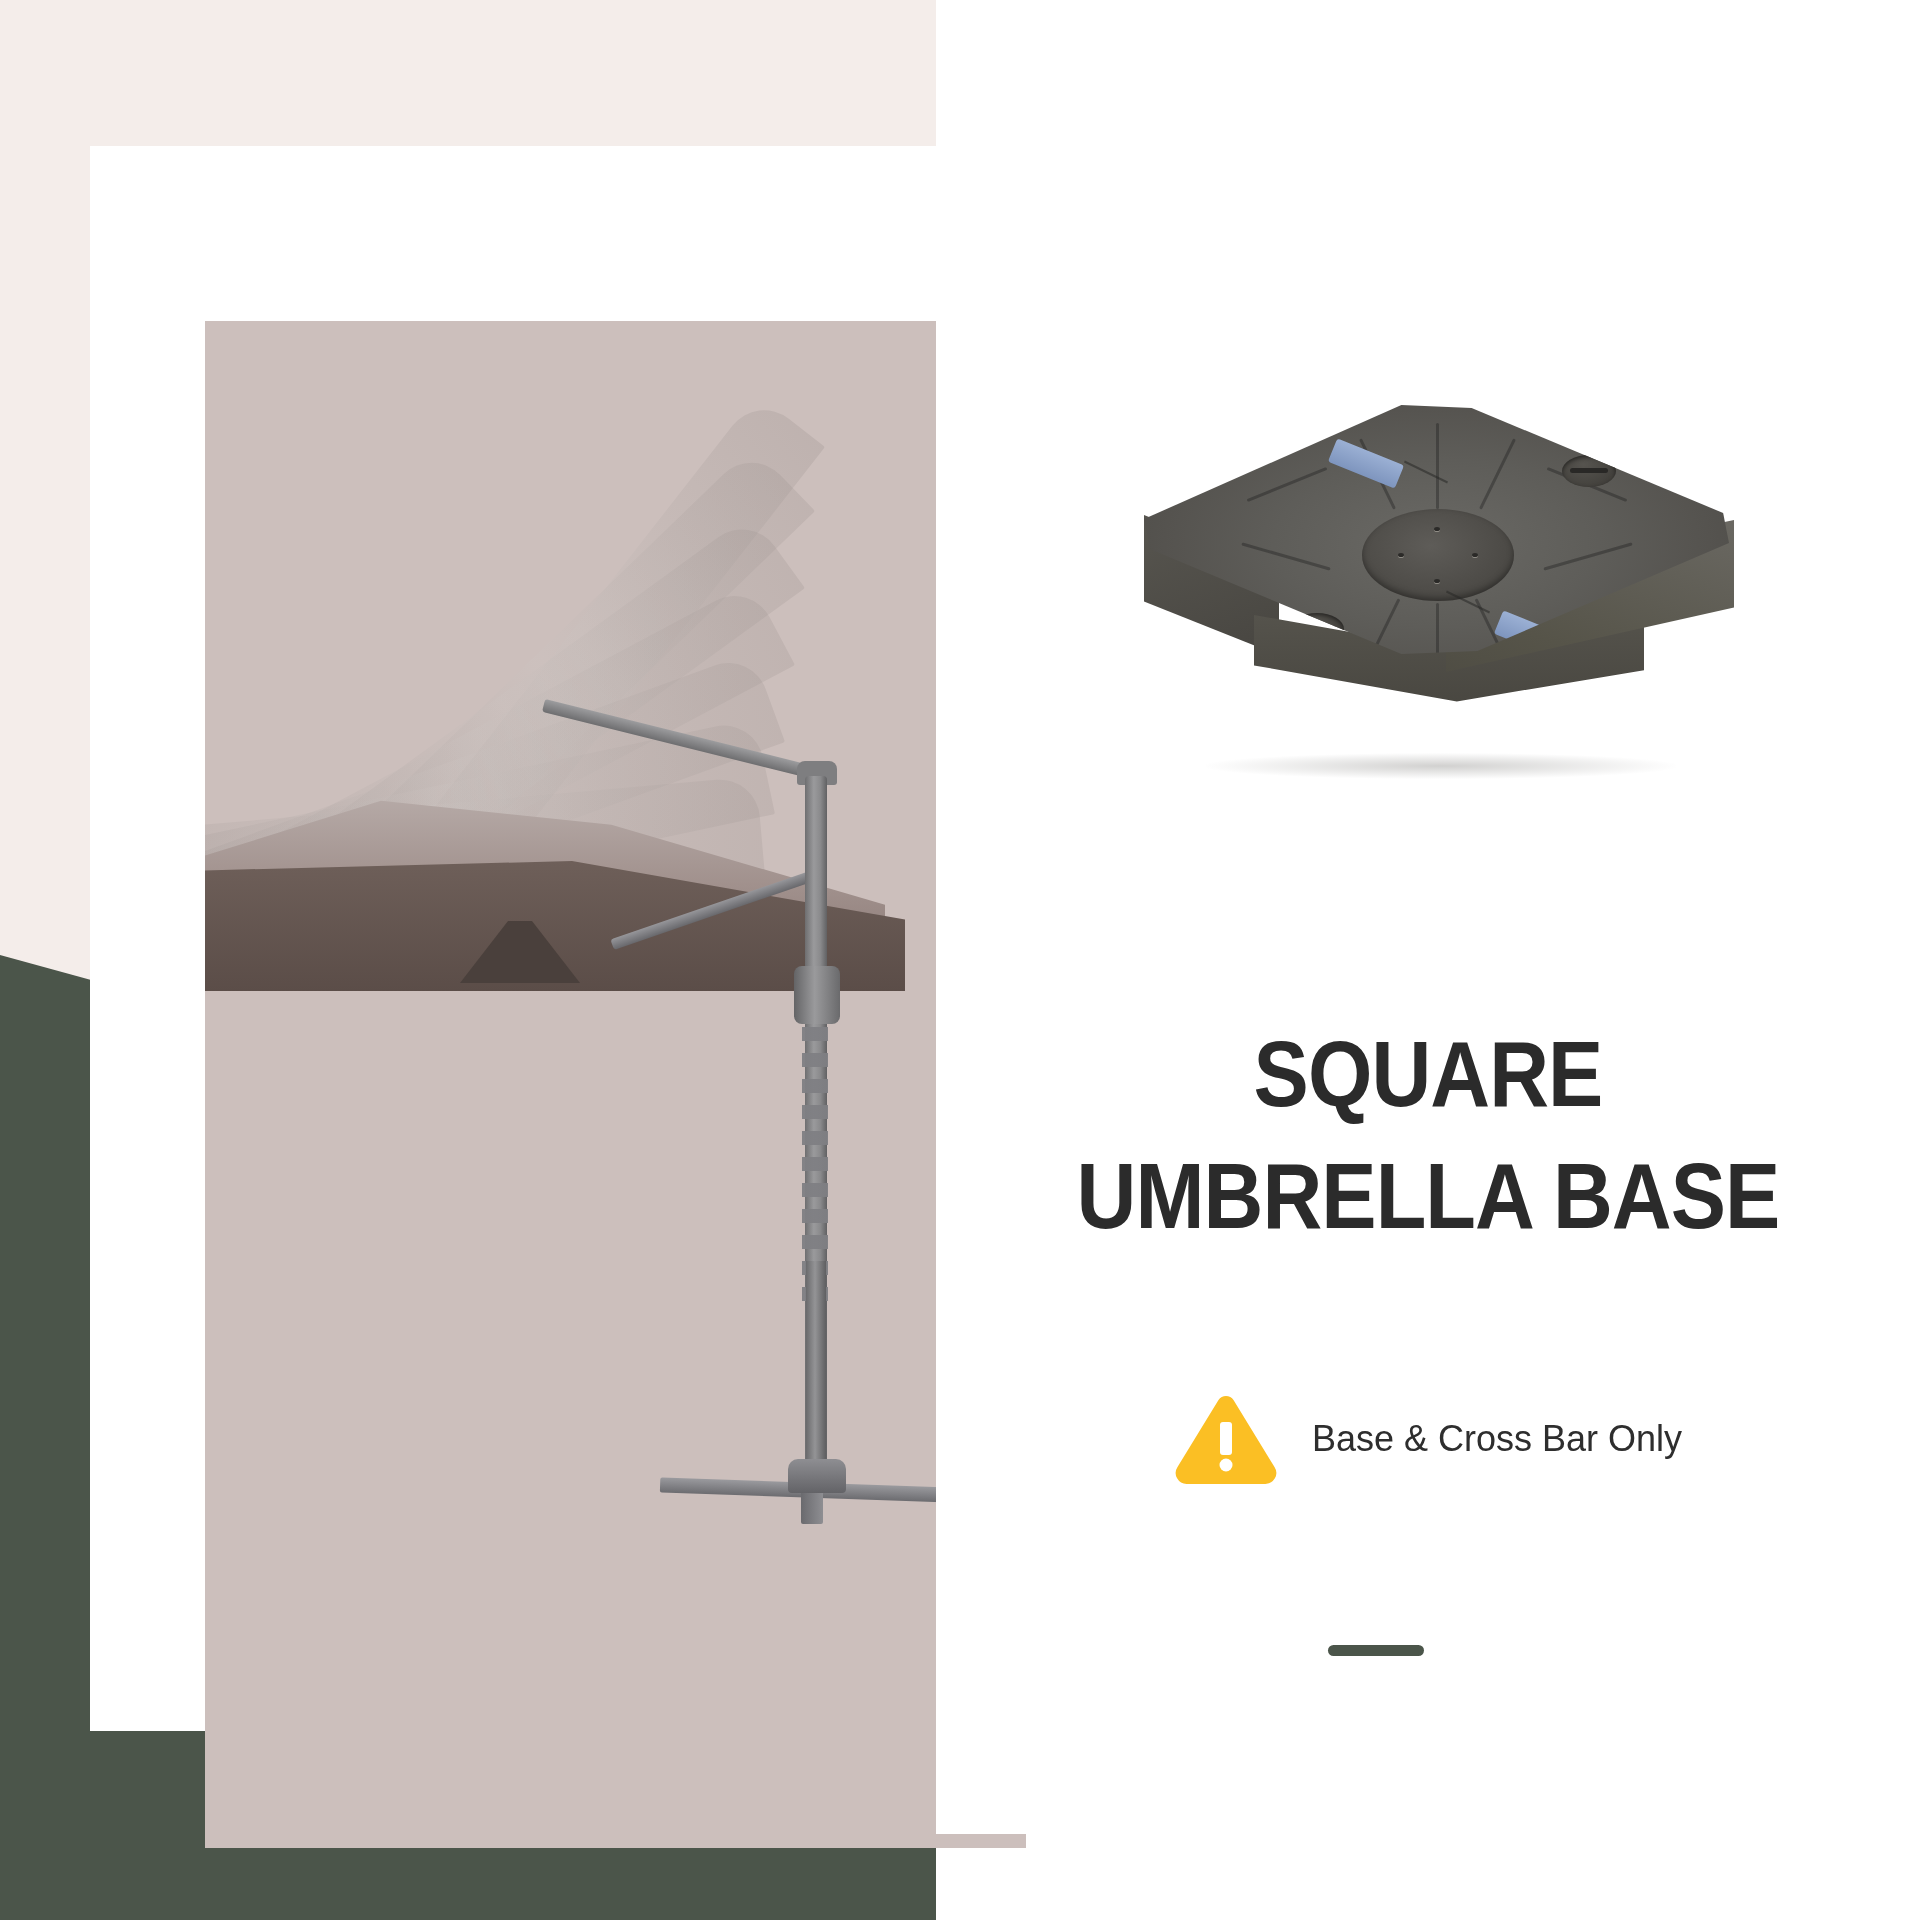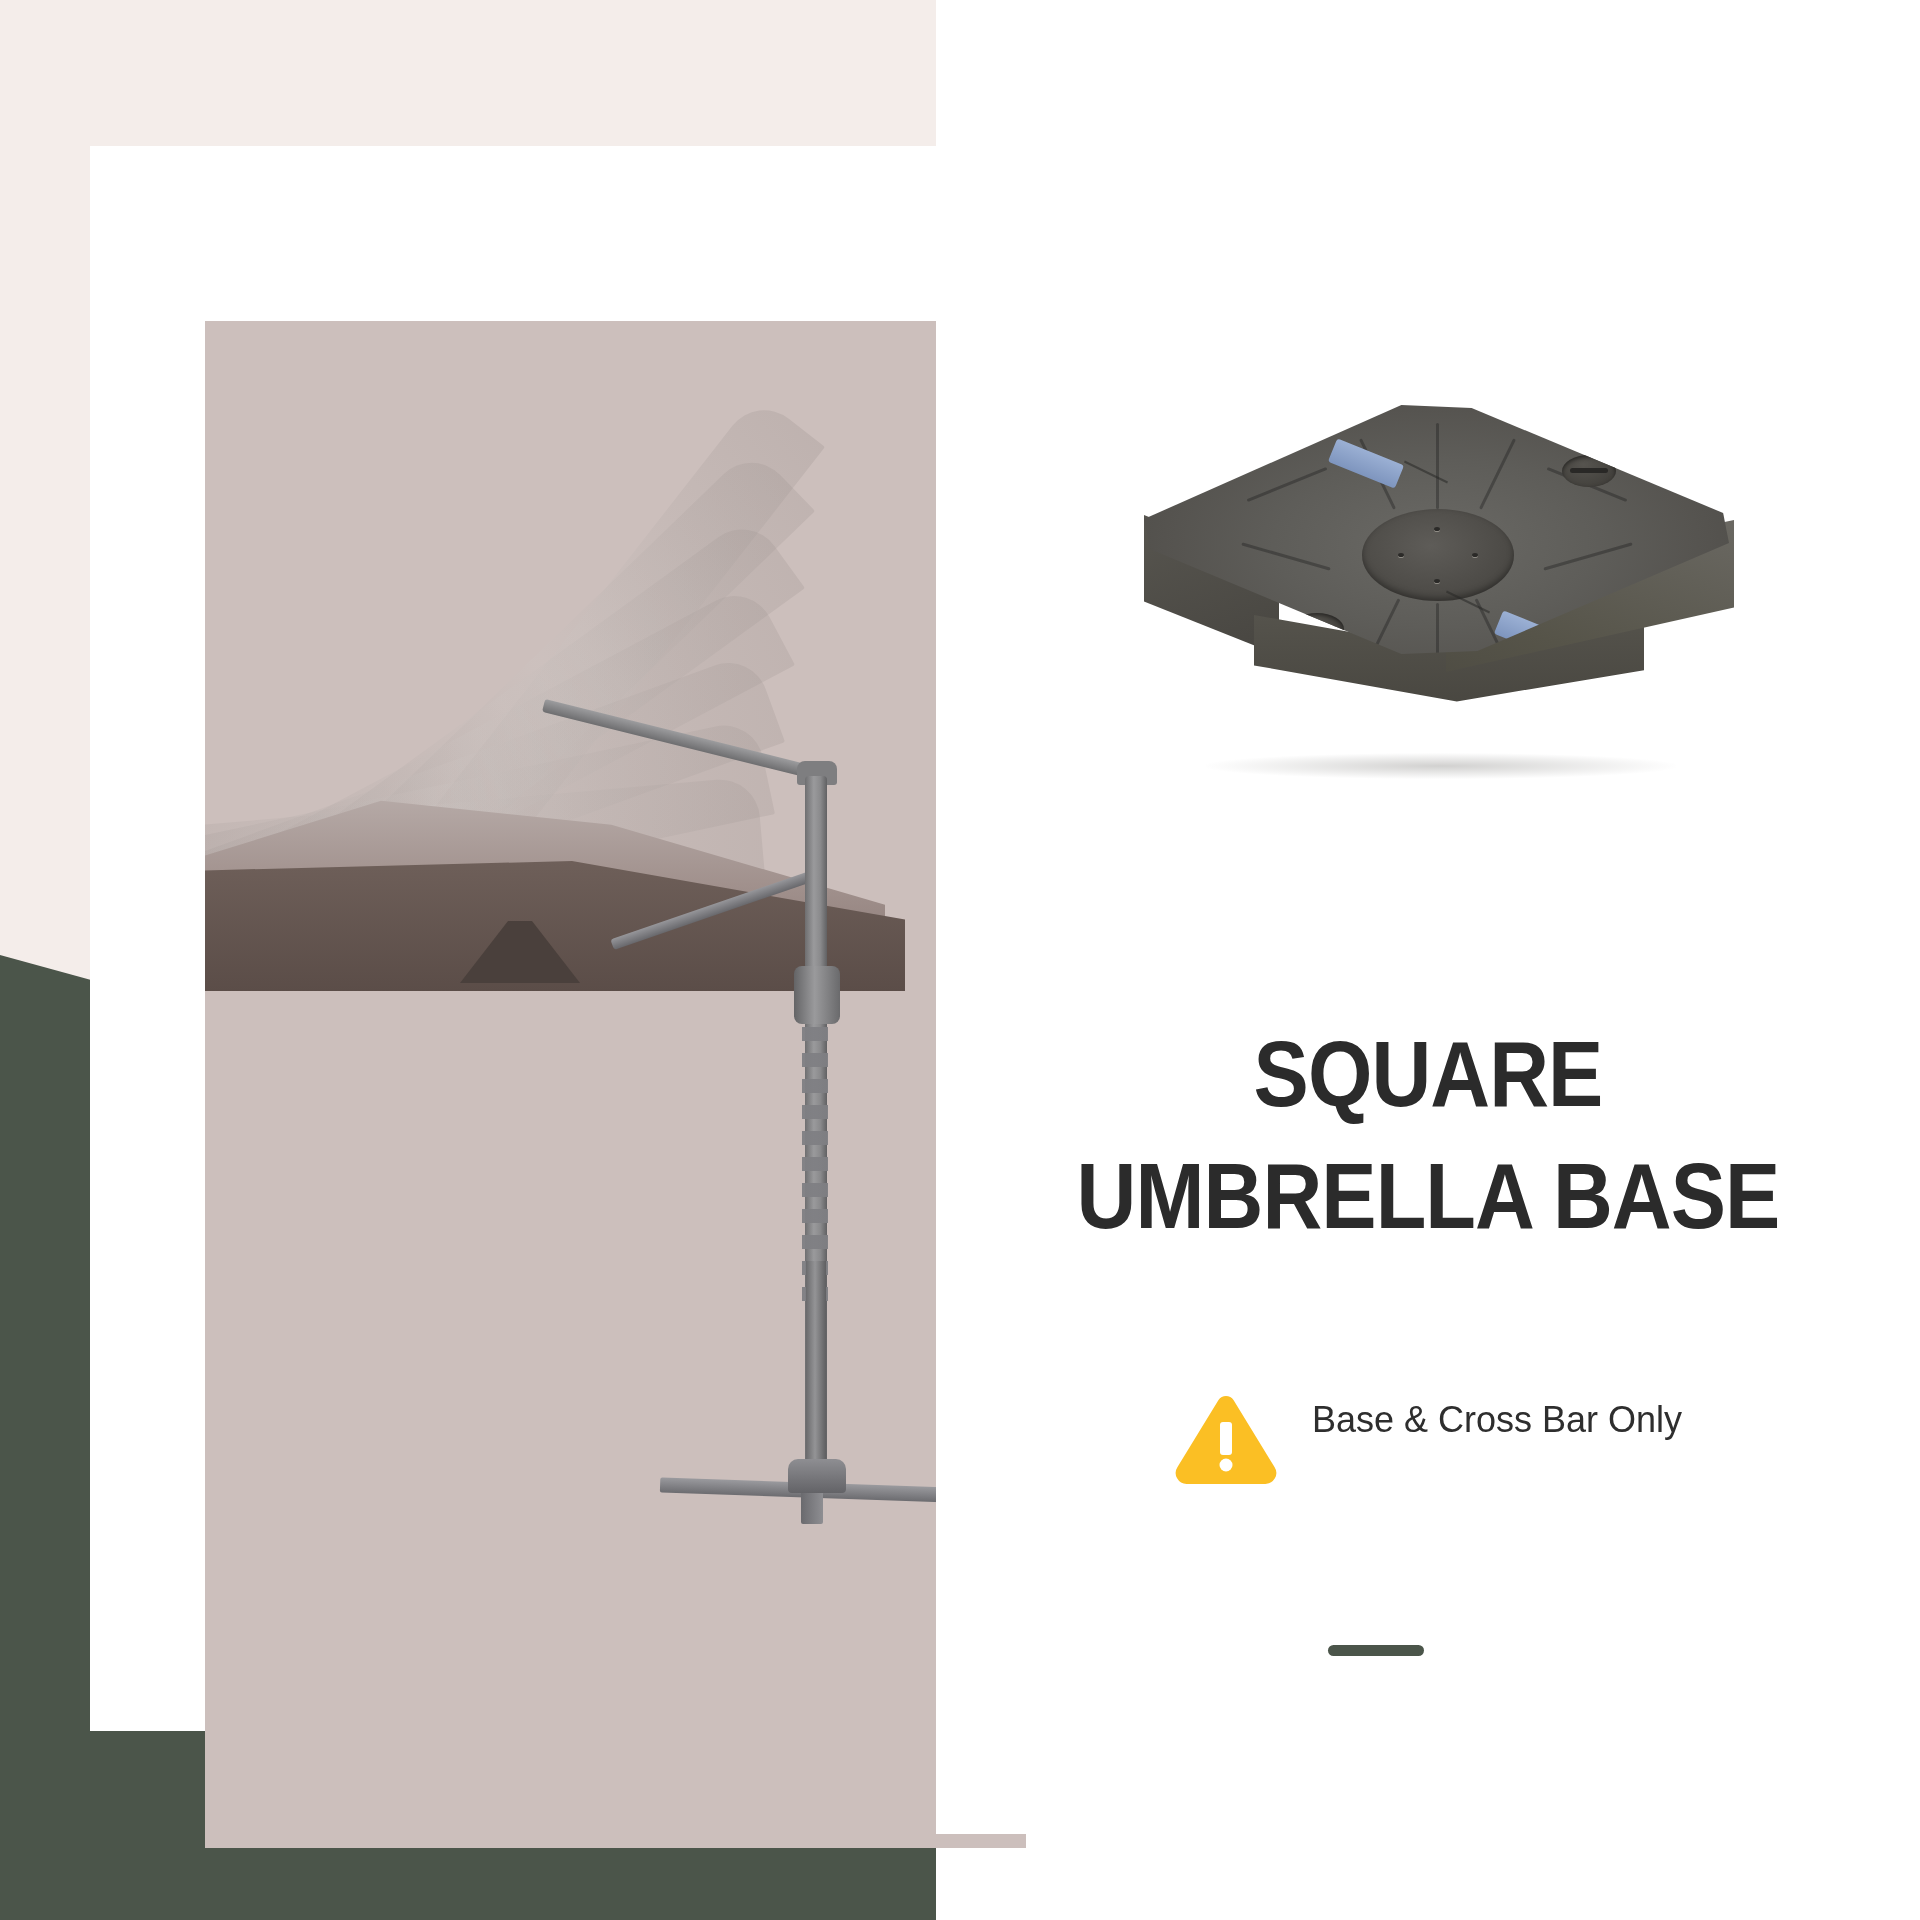--- a/index.html
+++ b/index.html
@@ -284,21 +284,21 @@
     line-height: 1.33;
     letter-spacing: -1px;
     transform: scaleX(0.90);
   }
 
   .warn-row {
     position: absolute;
     left: 0; top: 1393px;
     width: 984px;
     display: flex;
-    align-items: flex-start;
+    align-items: center;
     justify-content: center;
     gap: 34px;
   }
   .warn-icon { width: 104px; height: 92px; flex: none; }
   .warn-text {
     font-size: 36px;
     line-height: 1.48;
     color: #2E2E2E;
     font-weight: 400;
     white-space: nowrap;

